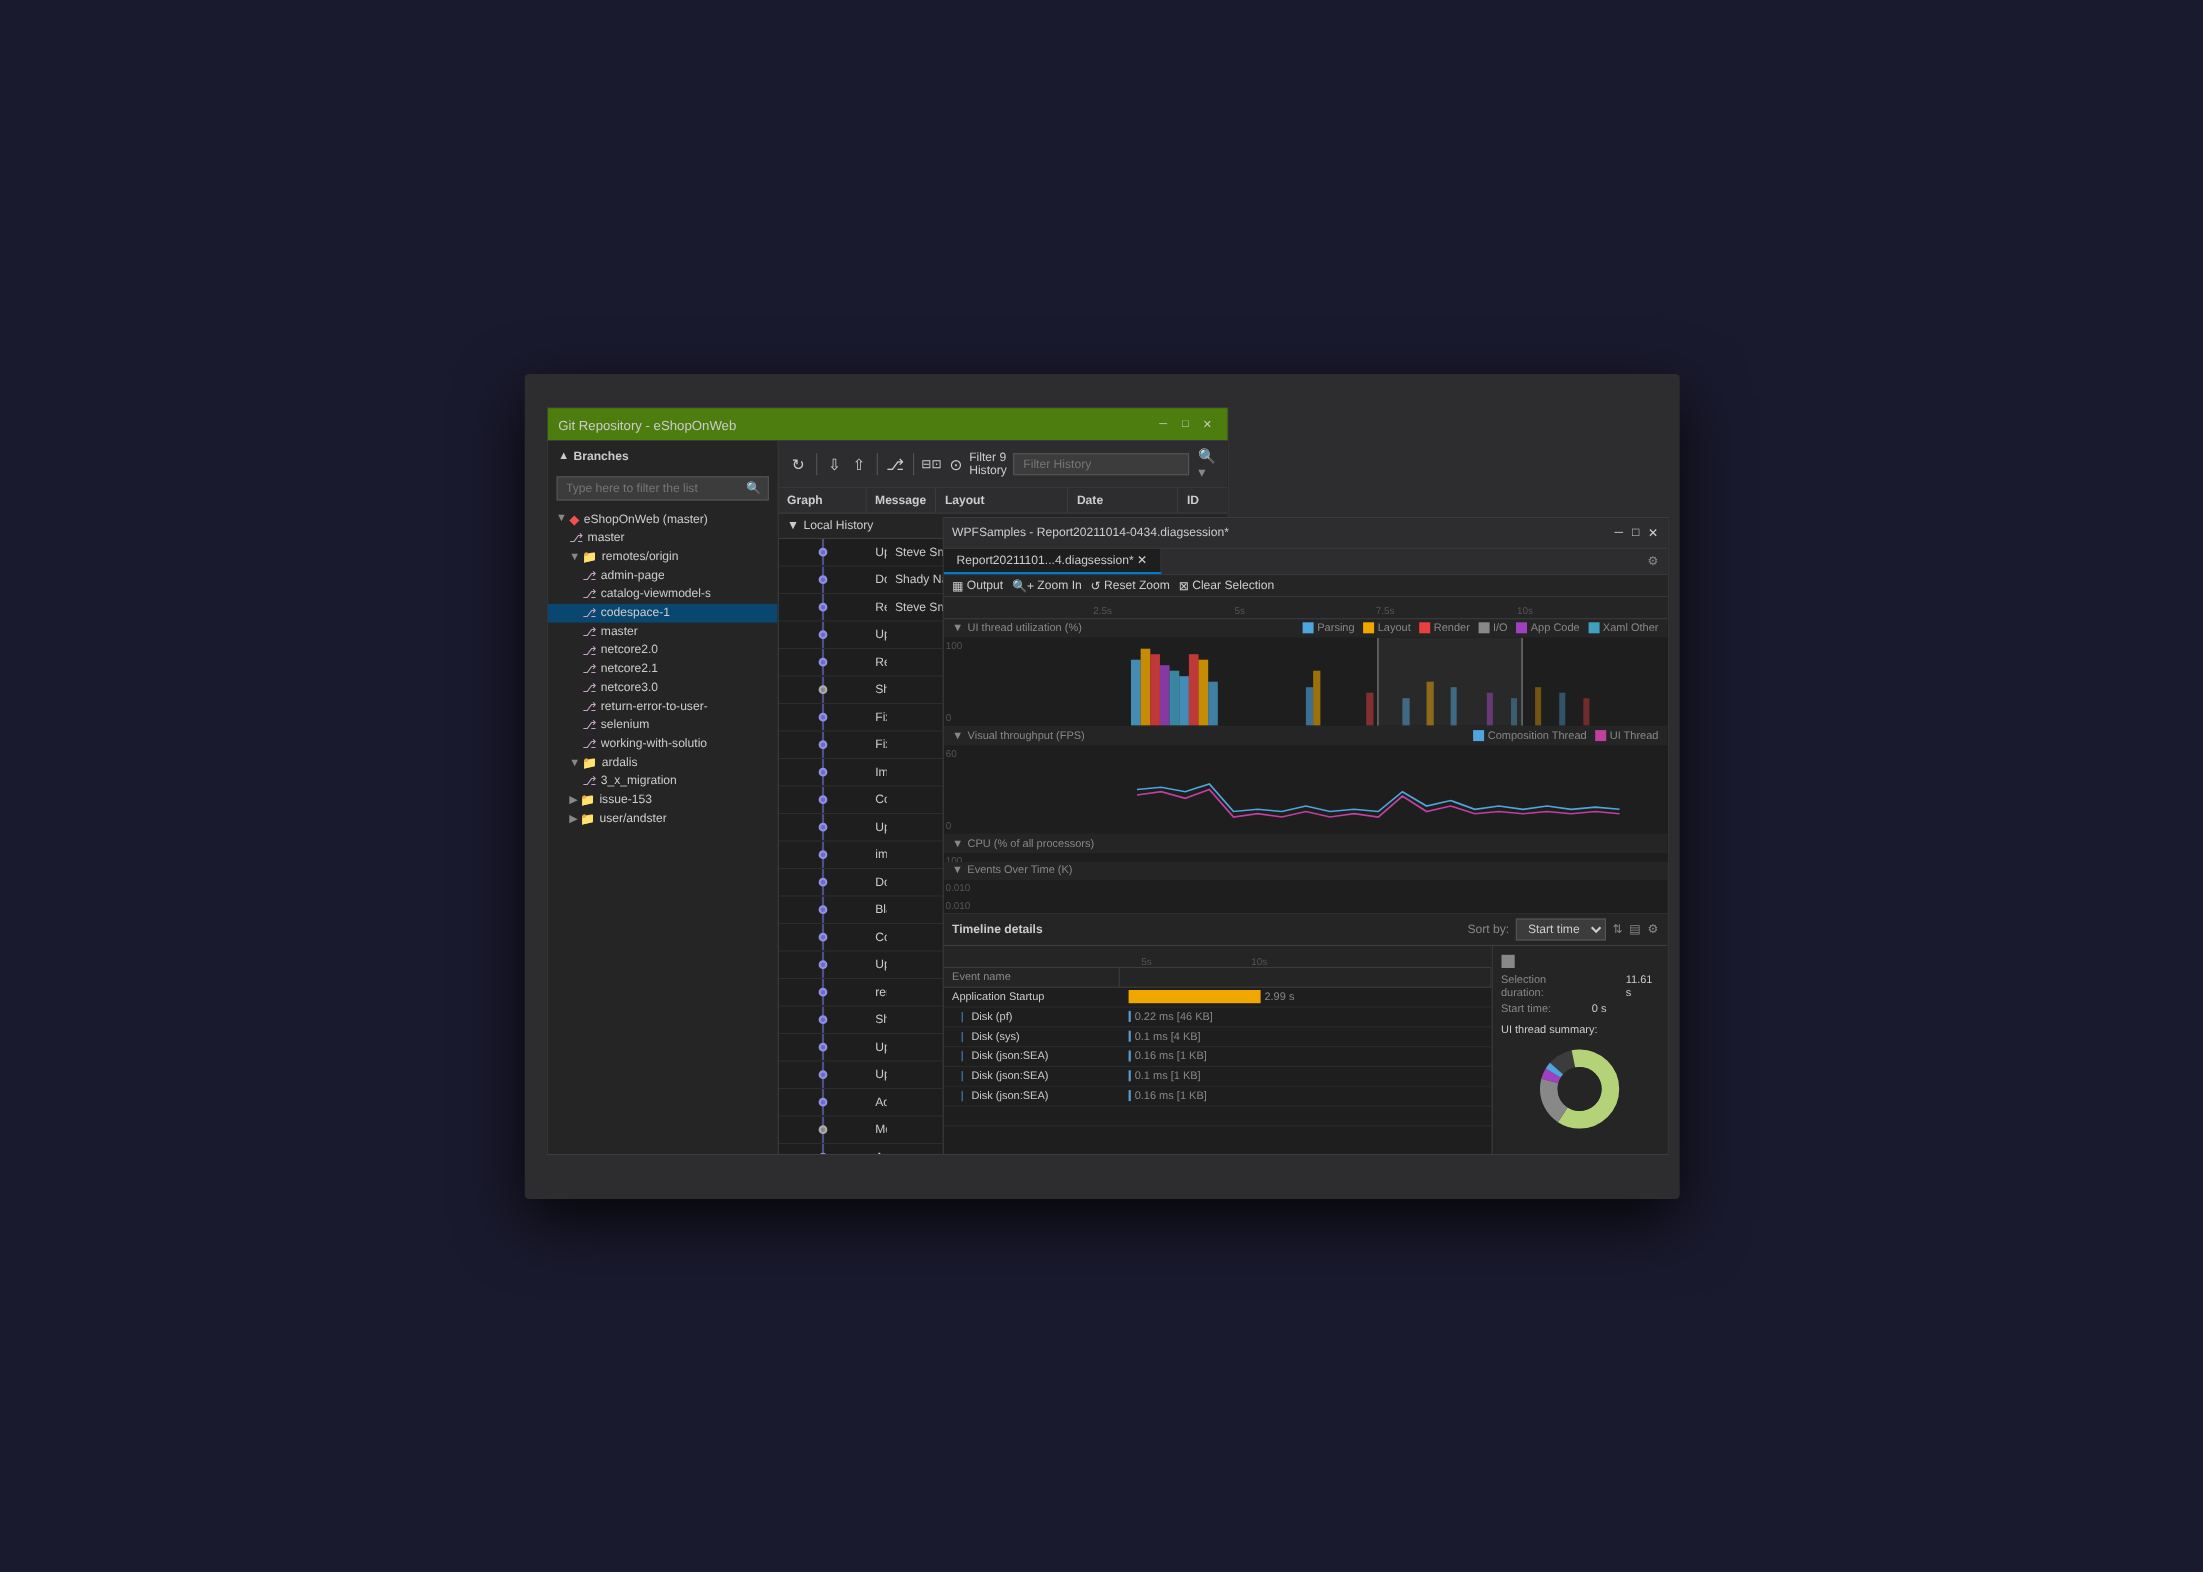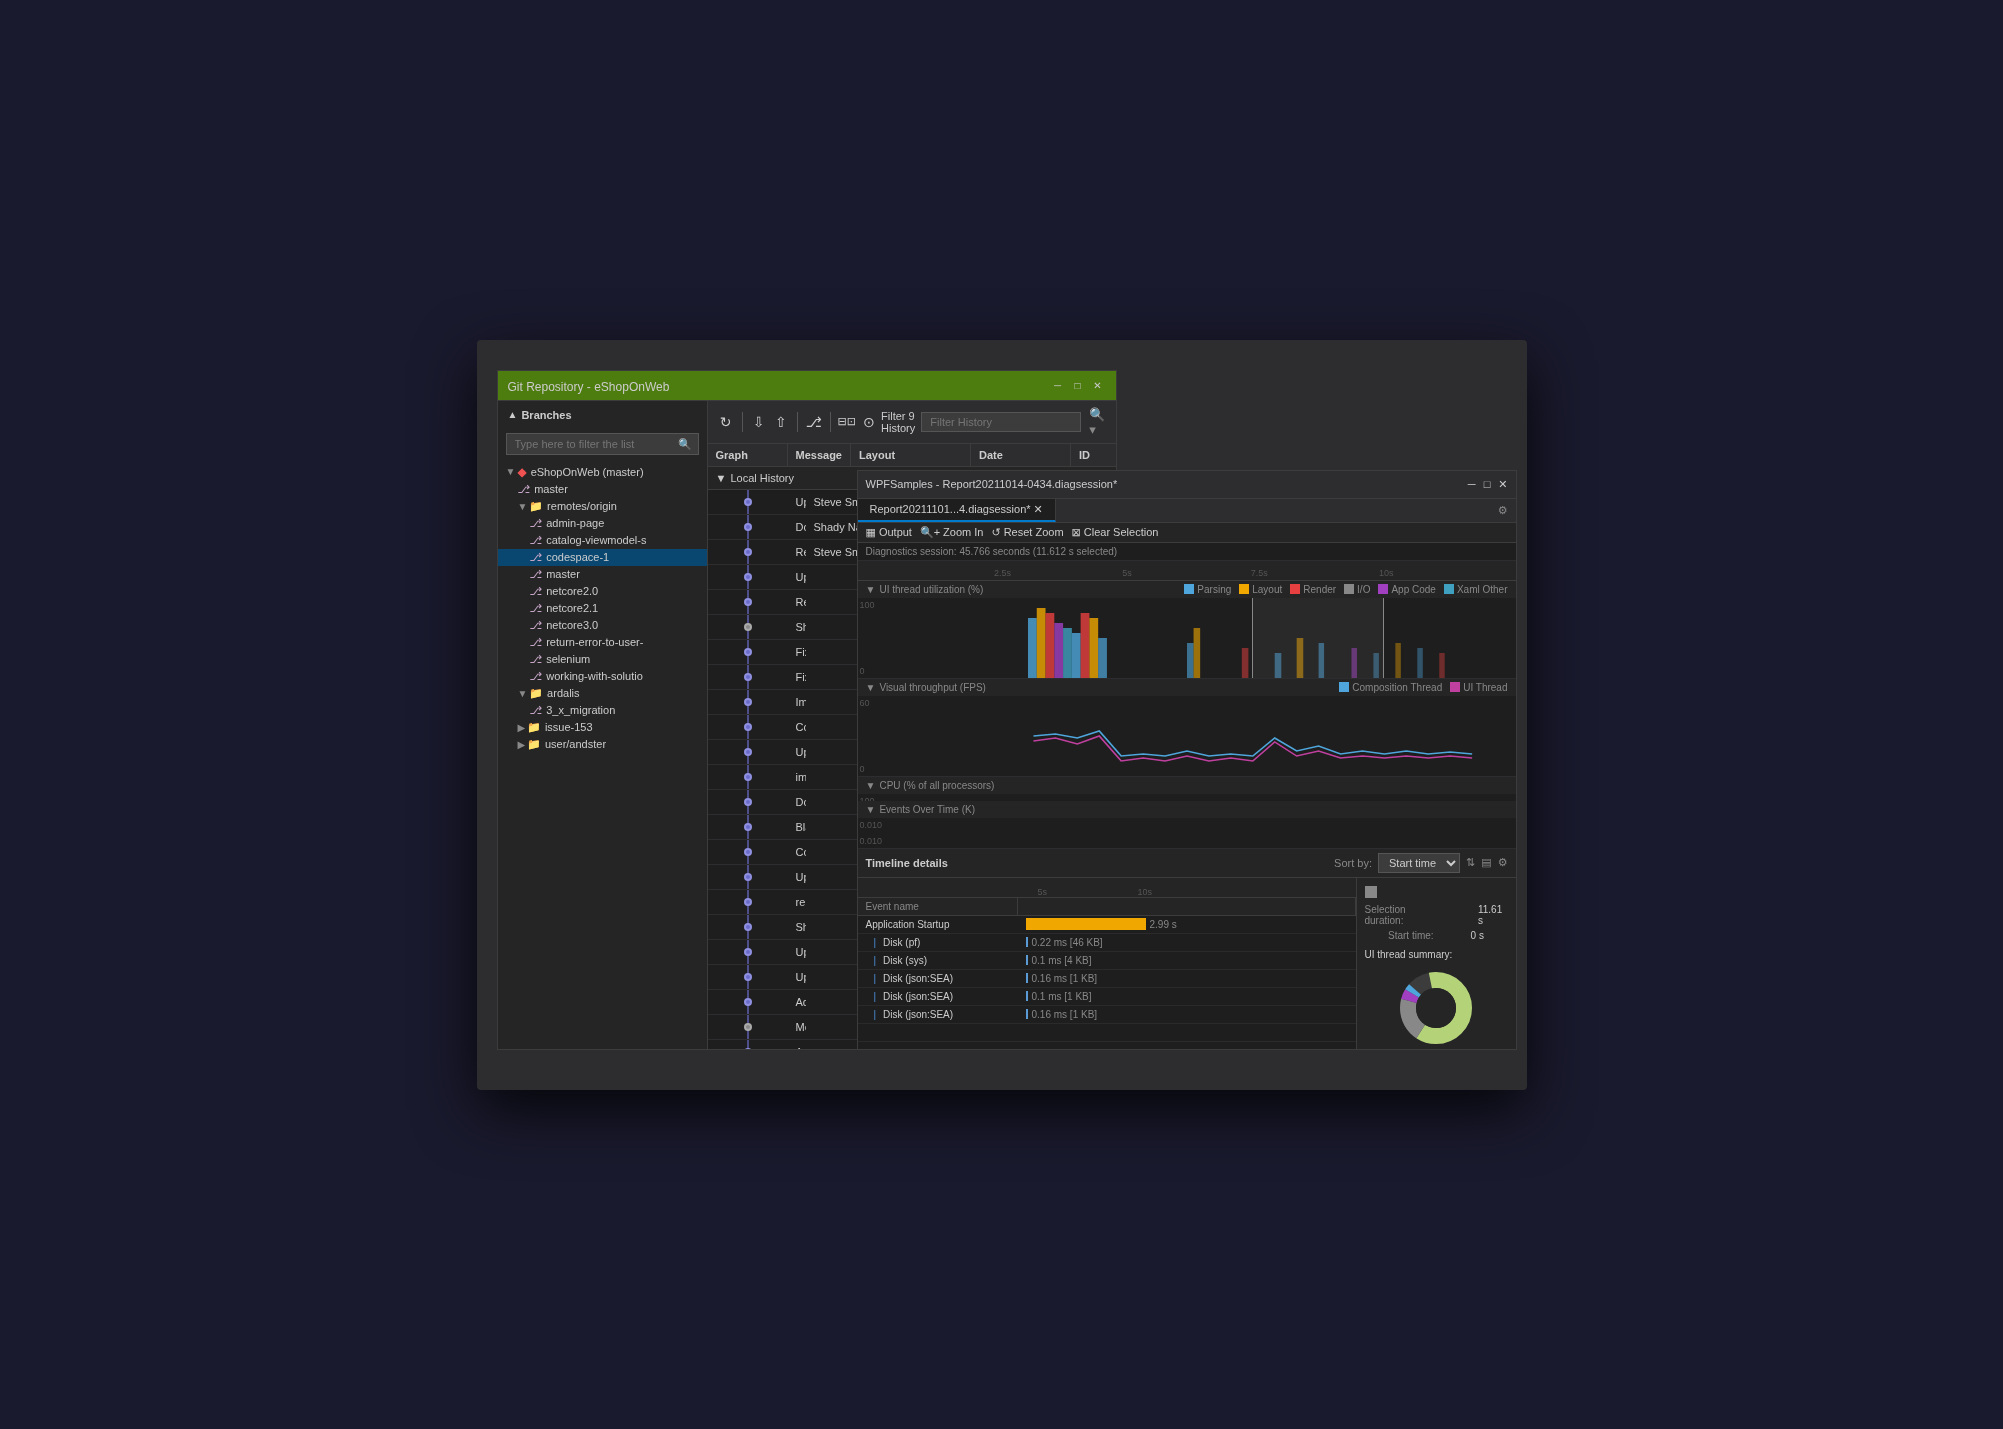--- a/index.html
+++ b/index.html
@@ -535,21 +535,21 @@
       background: #252526;
       border-left: 1px solid #3c3c3c;
       padding: 8px;
       overflow-y: auto;
       font-size: 10px;
       color: #888;
     }
 
     .stat-item {
       display: flex;
-      justify-content: center;
+      justify-content: flex-start;
       margin-bottom: 4px;
       gap: 37px;
     }
 
     .stat-value {
       color: #cccccc;
     }
 
     .donut-container {
       margin-top: 8px;
@@ -1137,23 +1137,20 @@
       <div class="diag-toolbar-btn">
         <span>↺</span>
         <span>Reset Zoom</span>
       </div>
       <div class="diag-toolbar-btn">
         <span>⊠</span>
         <span>Clear Selection</span>
       </div>
     </div>
 
-    <div class="diag-info">
-      <span>Diagnostics session: 45.766 seconds (11.612 s selected)</span>
-    </div>
 
     <div class="timeline-header-ruler">
       <div class="ruler-marks">
         <span class="ruler-mark" style="left:20%;">2.5s</span>
         <span class="ruler-mark" style="left:40%;">5s</span>
         <span class="ruler-mark" style="left:60%;">7.5s</span>
         <span class="ruler-mark" style="left:80%;">10s</span>
       </div>
     </div>
 

